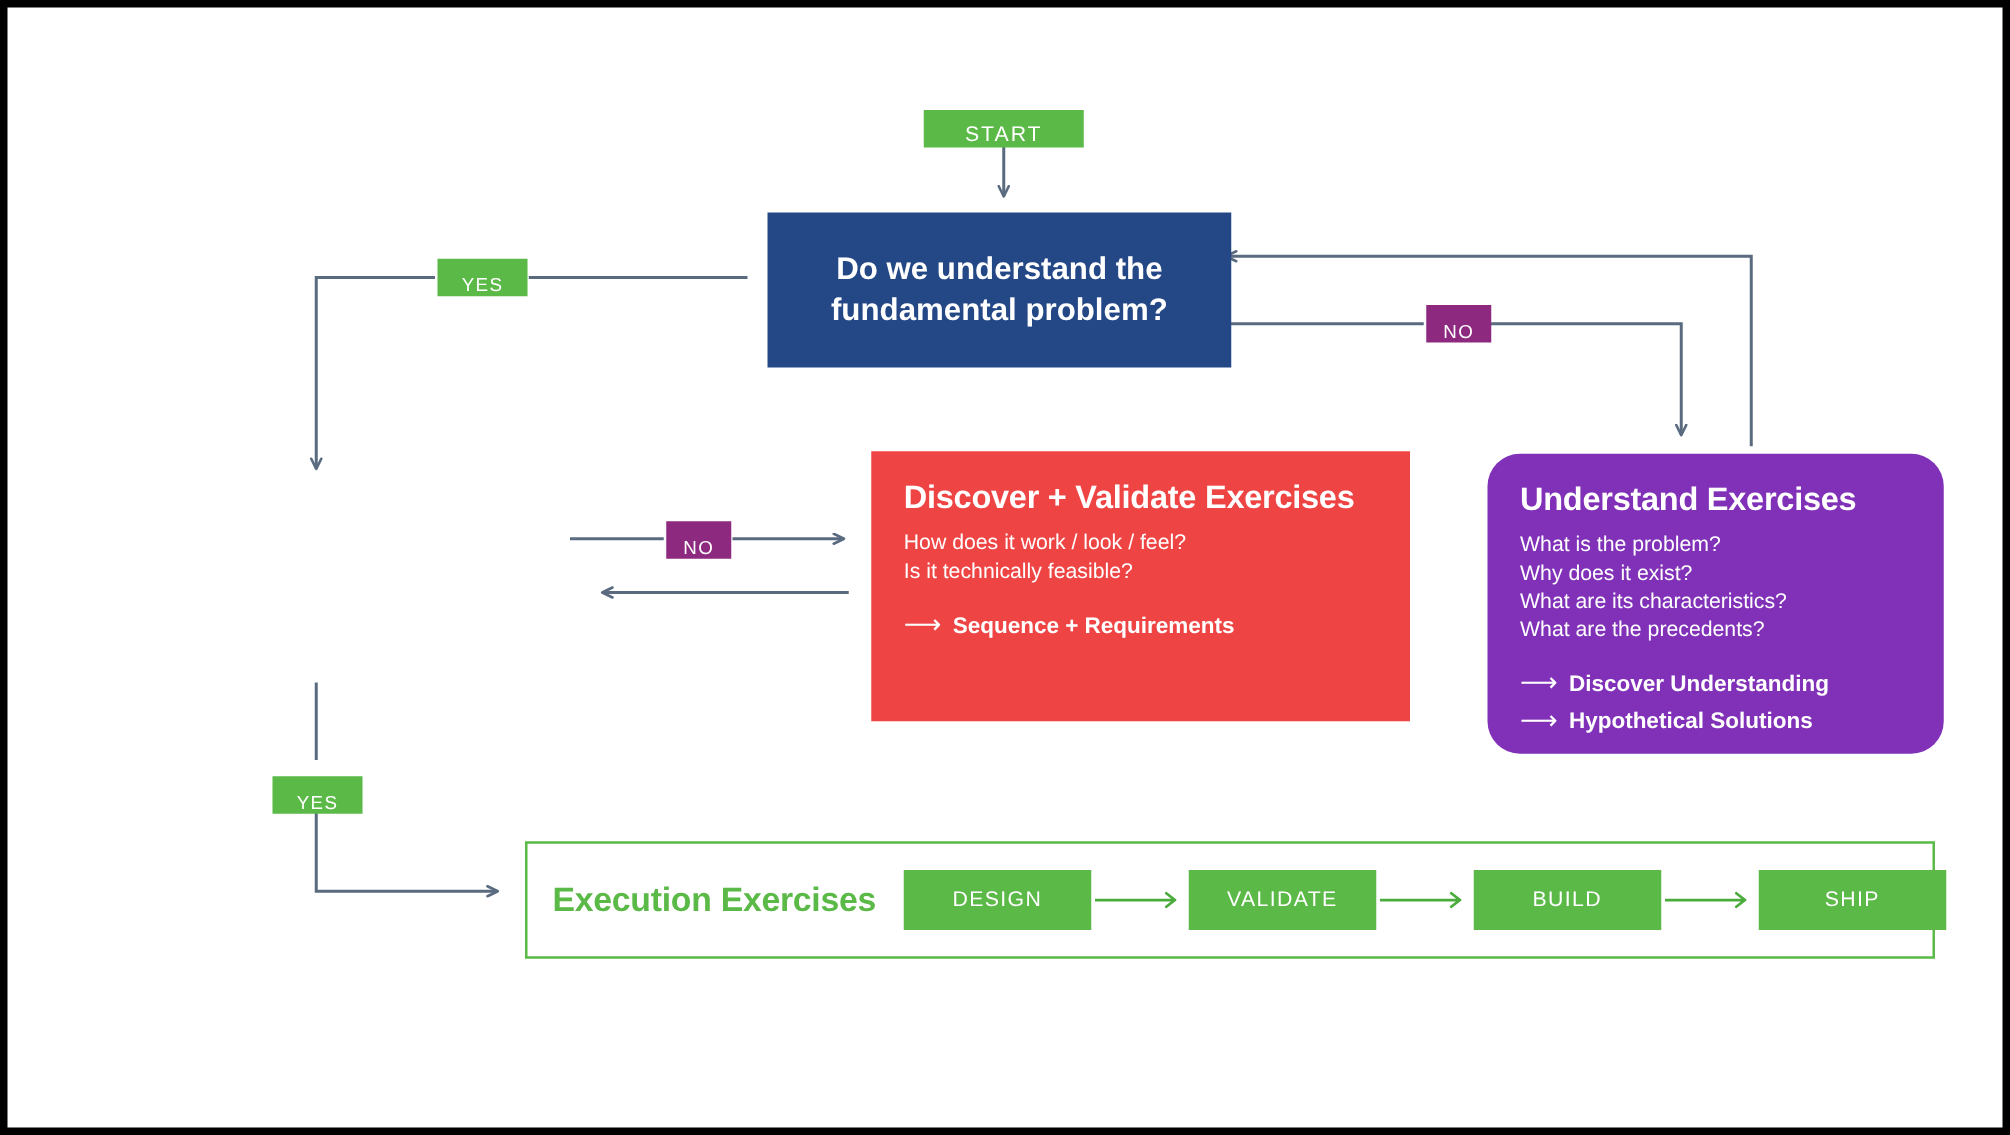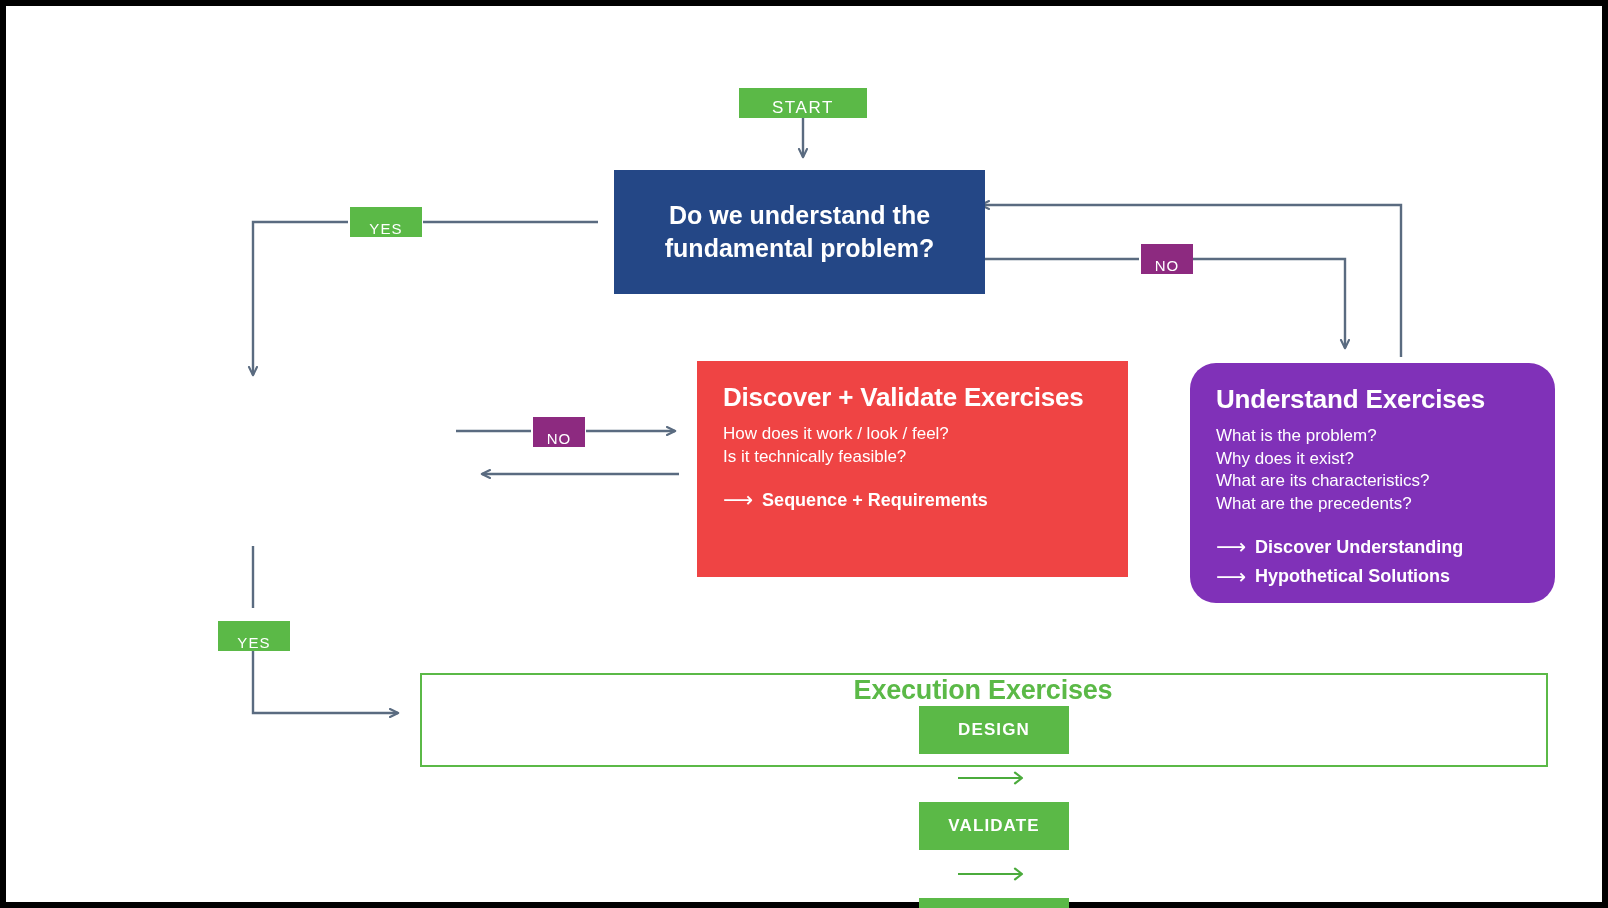--- a/index.html
+++ b/index.html
@@ -81,35 +81,34 @@
     transform:translateY(-1px);
   }
 
   
   .exec-frame{
     border:2px solid #5bb947;
     background:#ffffff;
     display:flex;align-items:center;
     padding:0 0 0 20px;
     box-sizing:border-box;
-    flex-direction:column;
   }
   .exec-title{
     color:#5bb947;
     font-size:27px;
     font-weight:700;
     letter-spacing:-0.2px;
     white-space:nowrap;
     margin-right:22px;
   }
   .exec-step{
     background:#5bb947;
     color:#ffffff;
     font-size:17px;
-    font-weight:700;
+    font-weight:400;
     letter-spacing:1.1px;
     height:48px;
     width:150px;
     display:flex;align-items:center;justify-content:center;
     flex:none;
   }
   .exec-arrow{
     width:78px;height:48px;flex:none;
     display:flex;align-items:center;justify-content:center;
   }

